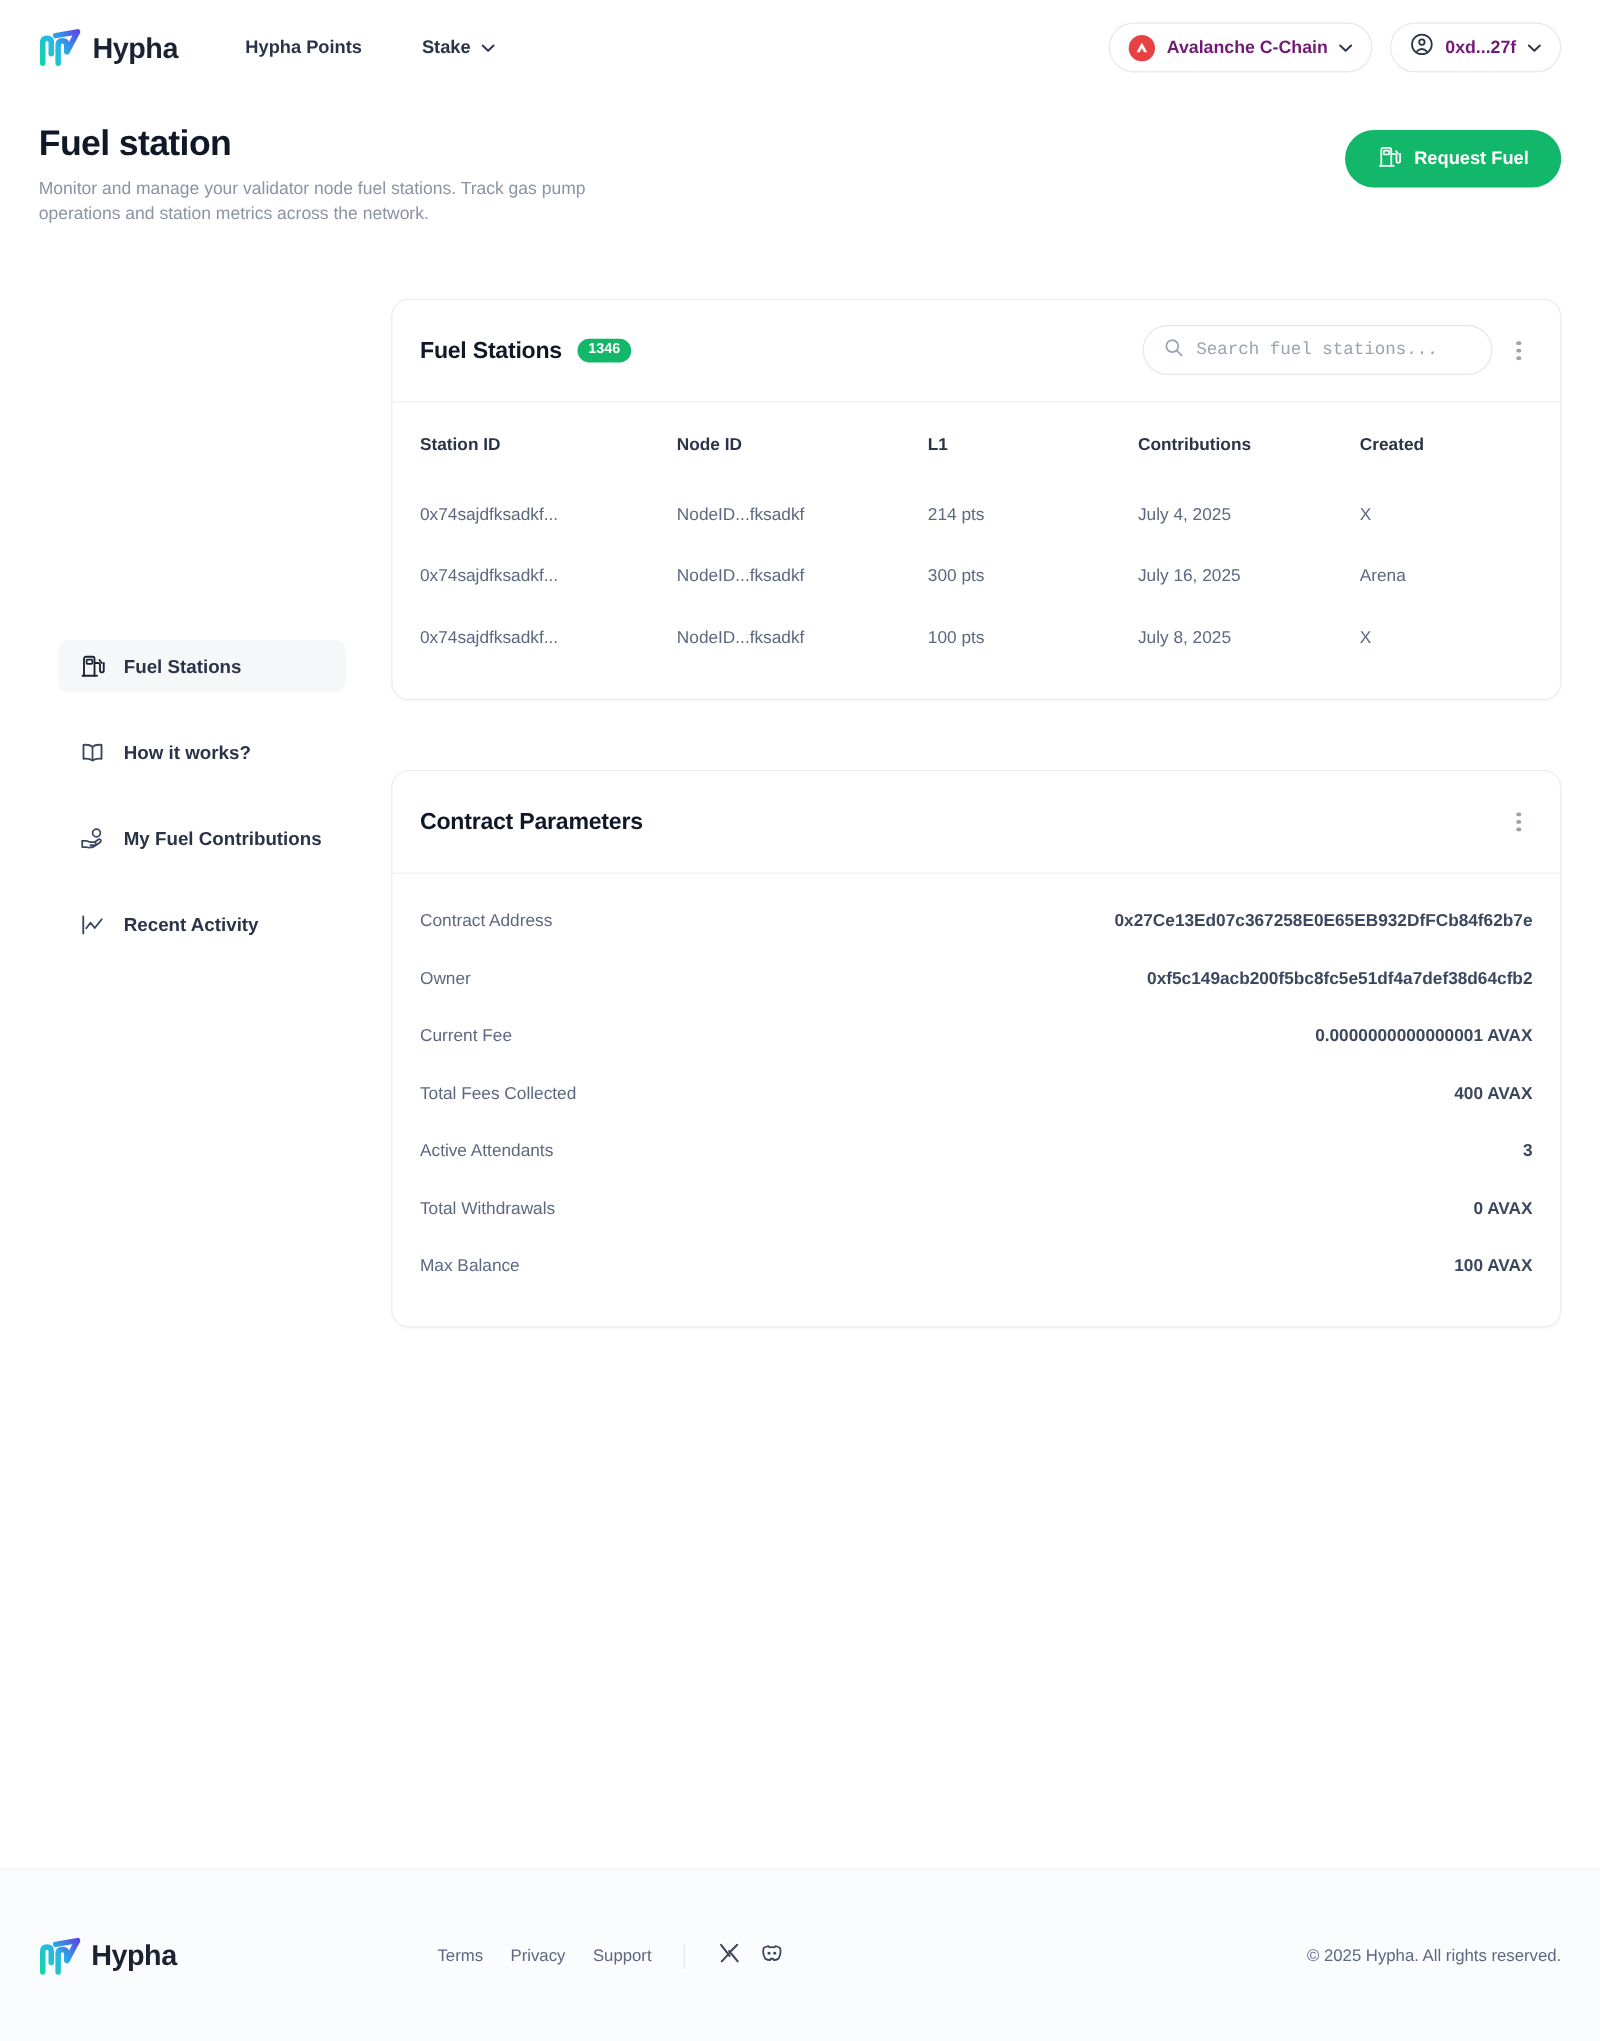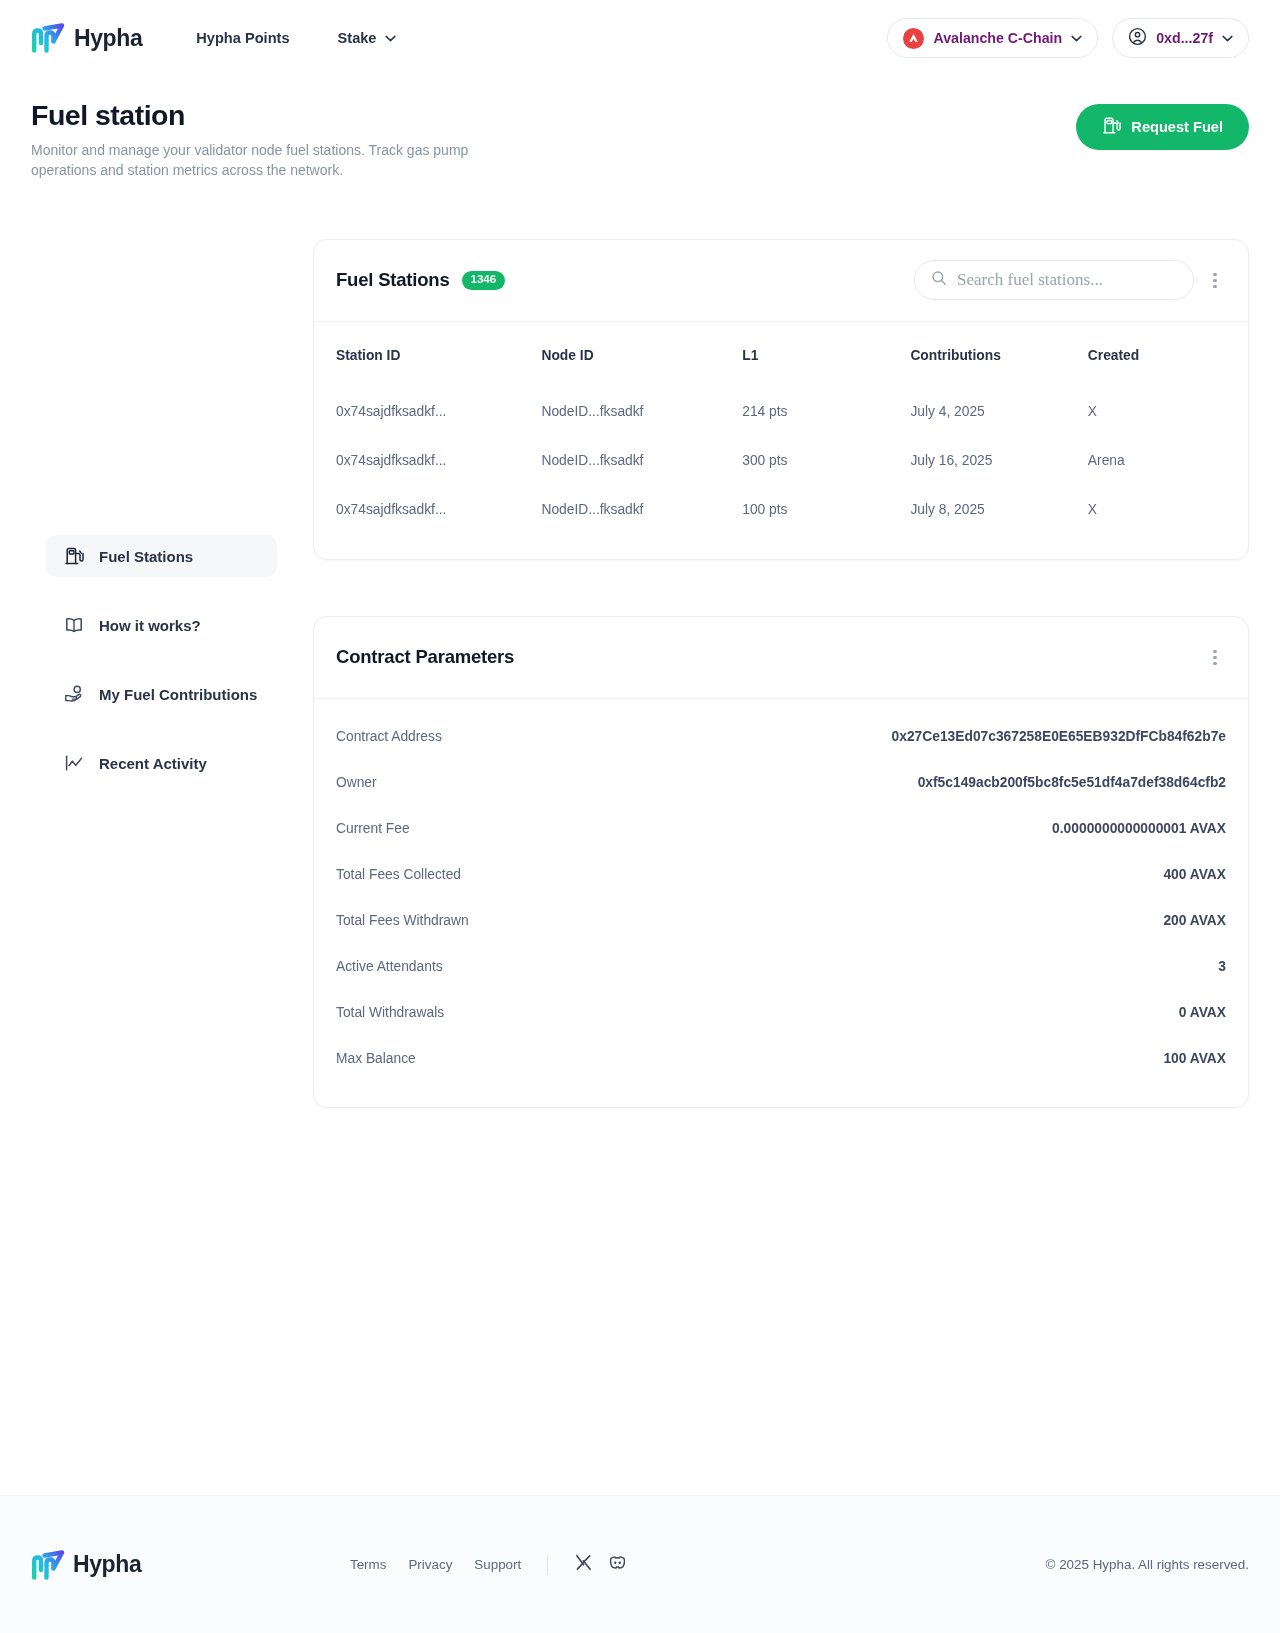--- a/index.html
+++ b/index.html
@@ -97,22 +97,22 @@
     margin-left: 12px; background: #12b76a; color: #fff;
     font-size: 11.5px; font-weight: 700; border-radius: 999px;
     padding: 3px 9px 4px; line-height: 1;
   }
   .head-right { margin-left: auto; display: flex; align-items: center; gap: 10px; }
   .search-box {
     width: 280px; height: 40px; border: 1px solid #e6e8ec; border-radius: 999px;
     display: flex; align-items: center; gap: 10px; padding: 0 16px; background: #fff;
   }
   .search-box input {
-    border: none; outline: none; font-size: 17px; color: #6d28d9;
-    font-family: Liberation Serif, serif; width: 100%; background: transparent;
+    border: none; outline: none; font-size: 14px; color: #6d28d9;
+    font-family: Liberation Mono, monospace; width: 100%; background: transparent;
   }
   .search-box input::placeholder { color: #9aa3b2; }
   .kebab {
     width: 22px; height: 30px; display: flex; flex-direction: column;
     align-items: center; justify-content: center; gap: 3px; cursor: pointer;
   }
   .kebab i { width: 3.2px; height: 3.2px; border-radius: 50%; background: #9aa3b2; display:block; }
 
   
   table.stations { width: 100%; border-collapse: collapse; }
@@ -367,24 +367,20 @@
         </div>
         <div class="param-row">
           <span class="param-label">Current Fee</span>
           <span class="param-value">0.0000000000000001 AVAX</span>
         </div>
         <div class="param-row">
           <span class="param-label">Total Fees Collected</span>
           <span class="param-value">400 AVAX</span>
         </div>
         <div class="param-row">
-          <span class="param-label">Total Fees Withdrawn</span>
-          <span class="param-value">200 AVAX</span>
-        </div>
-        <div class="param-row">
           <span class="param-label">Active Attendants</span>
           <span class="param-value">3</span>
         </div>
         <div class="param-row">
           <span class="param-label">Total Withdrawals</span>
           <span class="param-value">0 AVAX</span>
         </div>
         <div class="param-row">
           <span class="param-label">Max Balance</span>
           <span class="param-value">100 AVAX</span>

